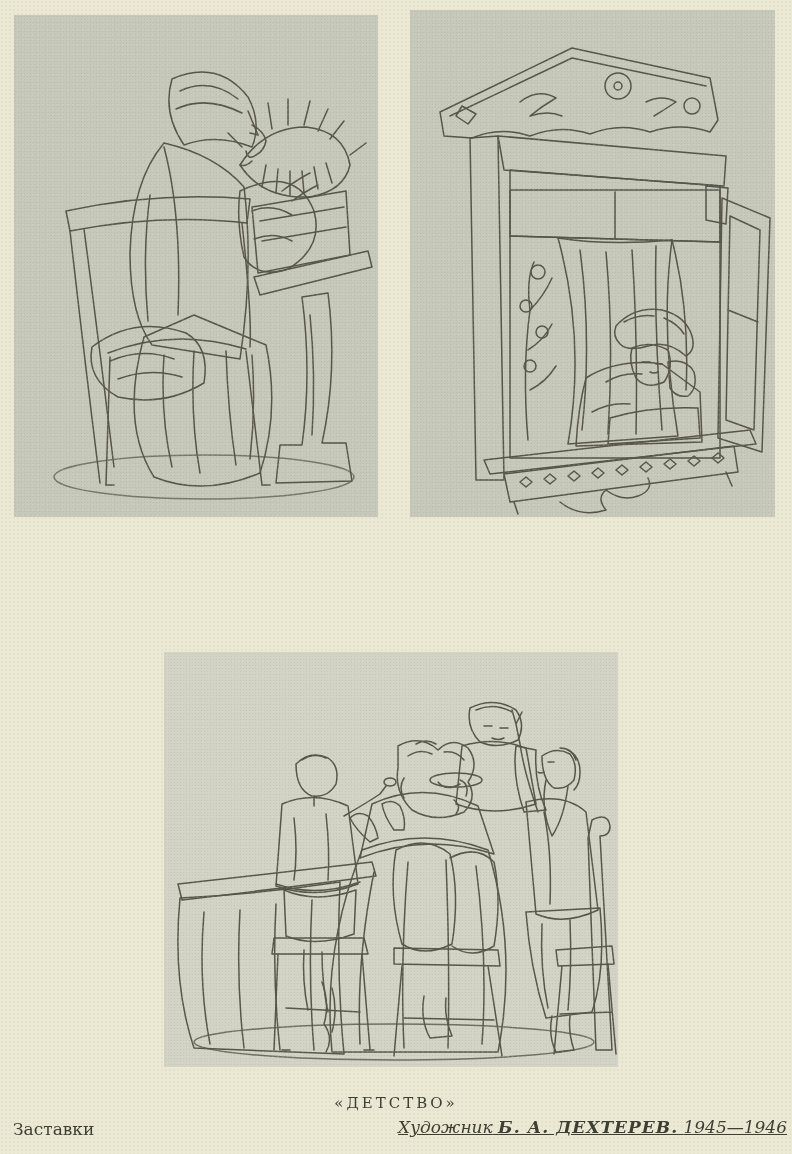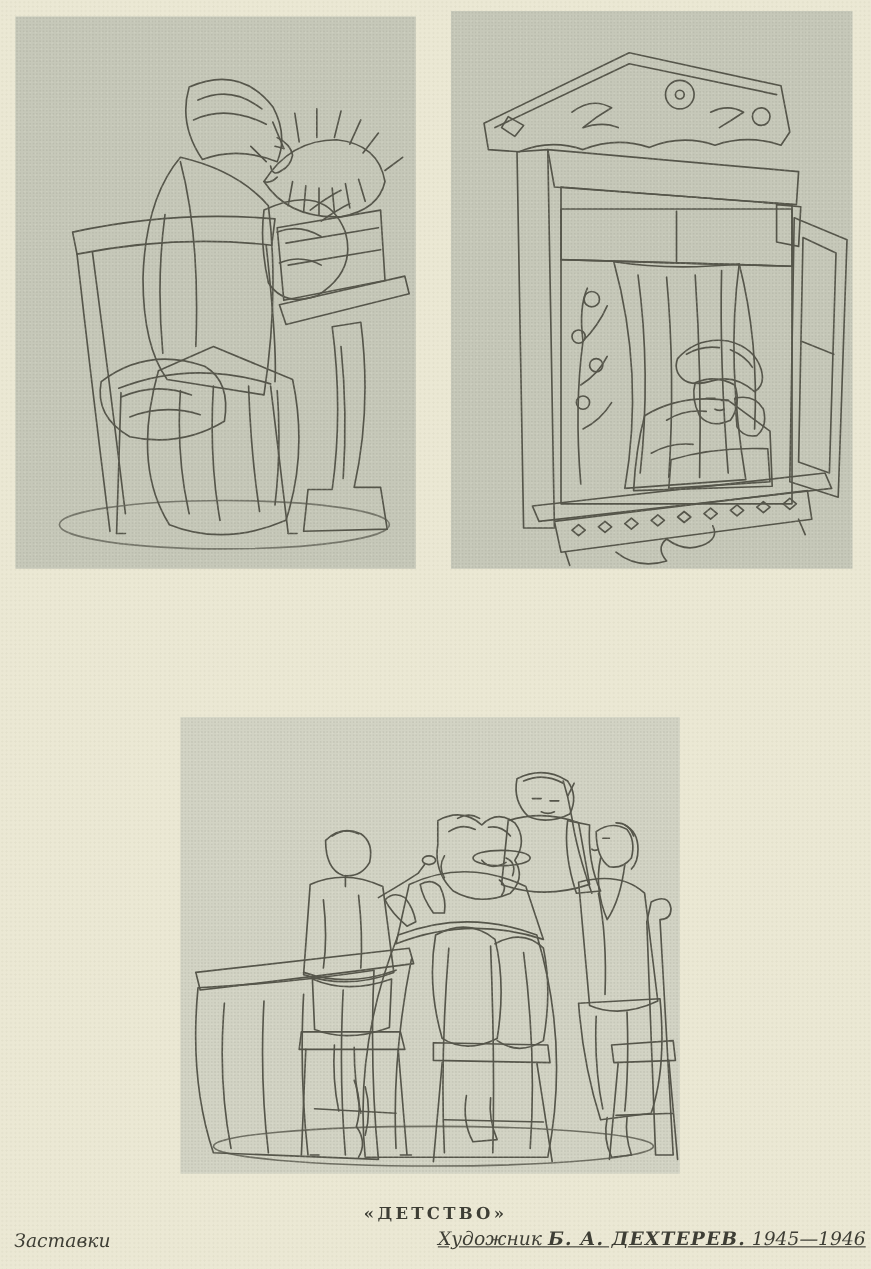--- a/index.html
+++ b/index.html
@@ -38,27 +38,27 @@
     pointer-events:none;
   }
   .plate-1{left:14px;top:15px;width:364px;height:502px;}
   .plate-2{left:410px;top:10px;width:365px;height:507px;}
   .plate-3{left:164px;top:652px;width:454px;height:415px;background:var(--plate-bg-light);}
   .plate svg{display:block;width:100%;height:100%;}
 
   .plate-title{
     position:absolute;top:1094px;left:0;width:792px;
     text-align:center;
-    font-size:15px;font-weight:700;
+    font-size:15px;font-weight:400;
     letter-spacing:3px;
     color:var(--ink);
   }
   .footer-left{
     position:absolute;left:13px;top:1119px;
-    font-size:17px;font-style:italic;
+    font-size:17px;
     color:var(--ink);
   }
   .footer-right{
     position:absolute;right:5px;top:1117px;
     font-size:17px;font-style:italic;
     color:var(--ink);
     white-space:nowrap;
     text-decoration:underline;
   }
   .footer-right .artist-name{font-weight:700;letter-spacing:1px;}

